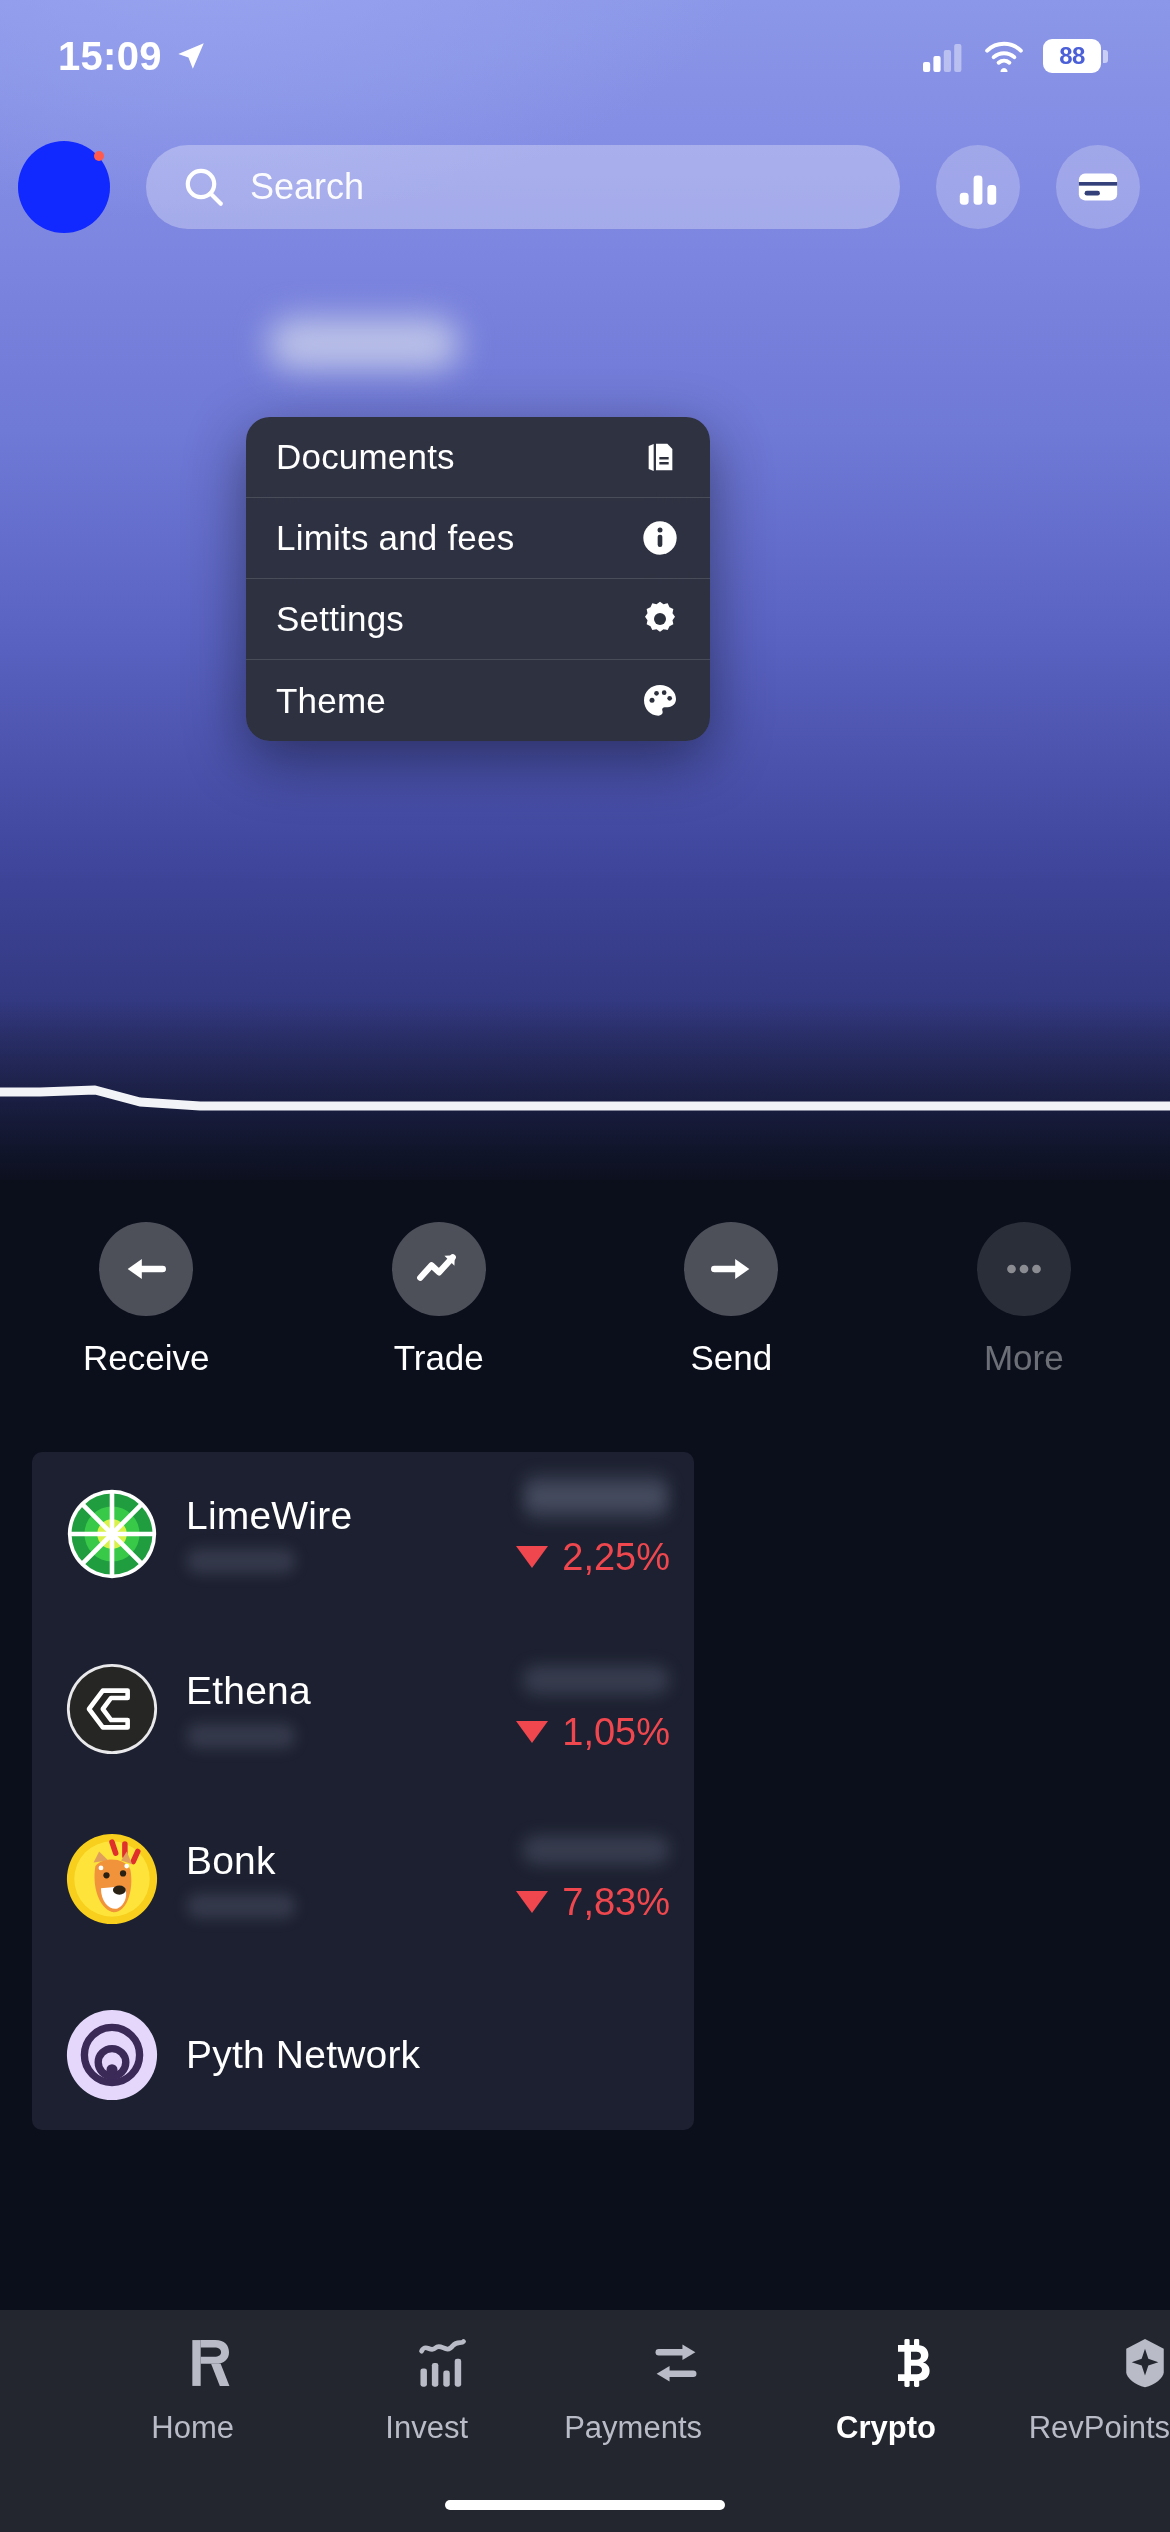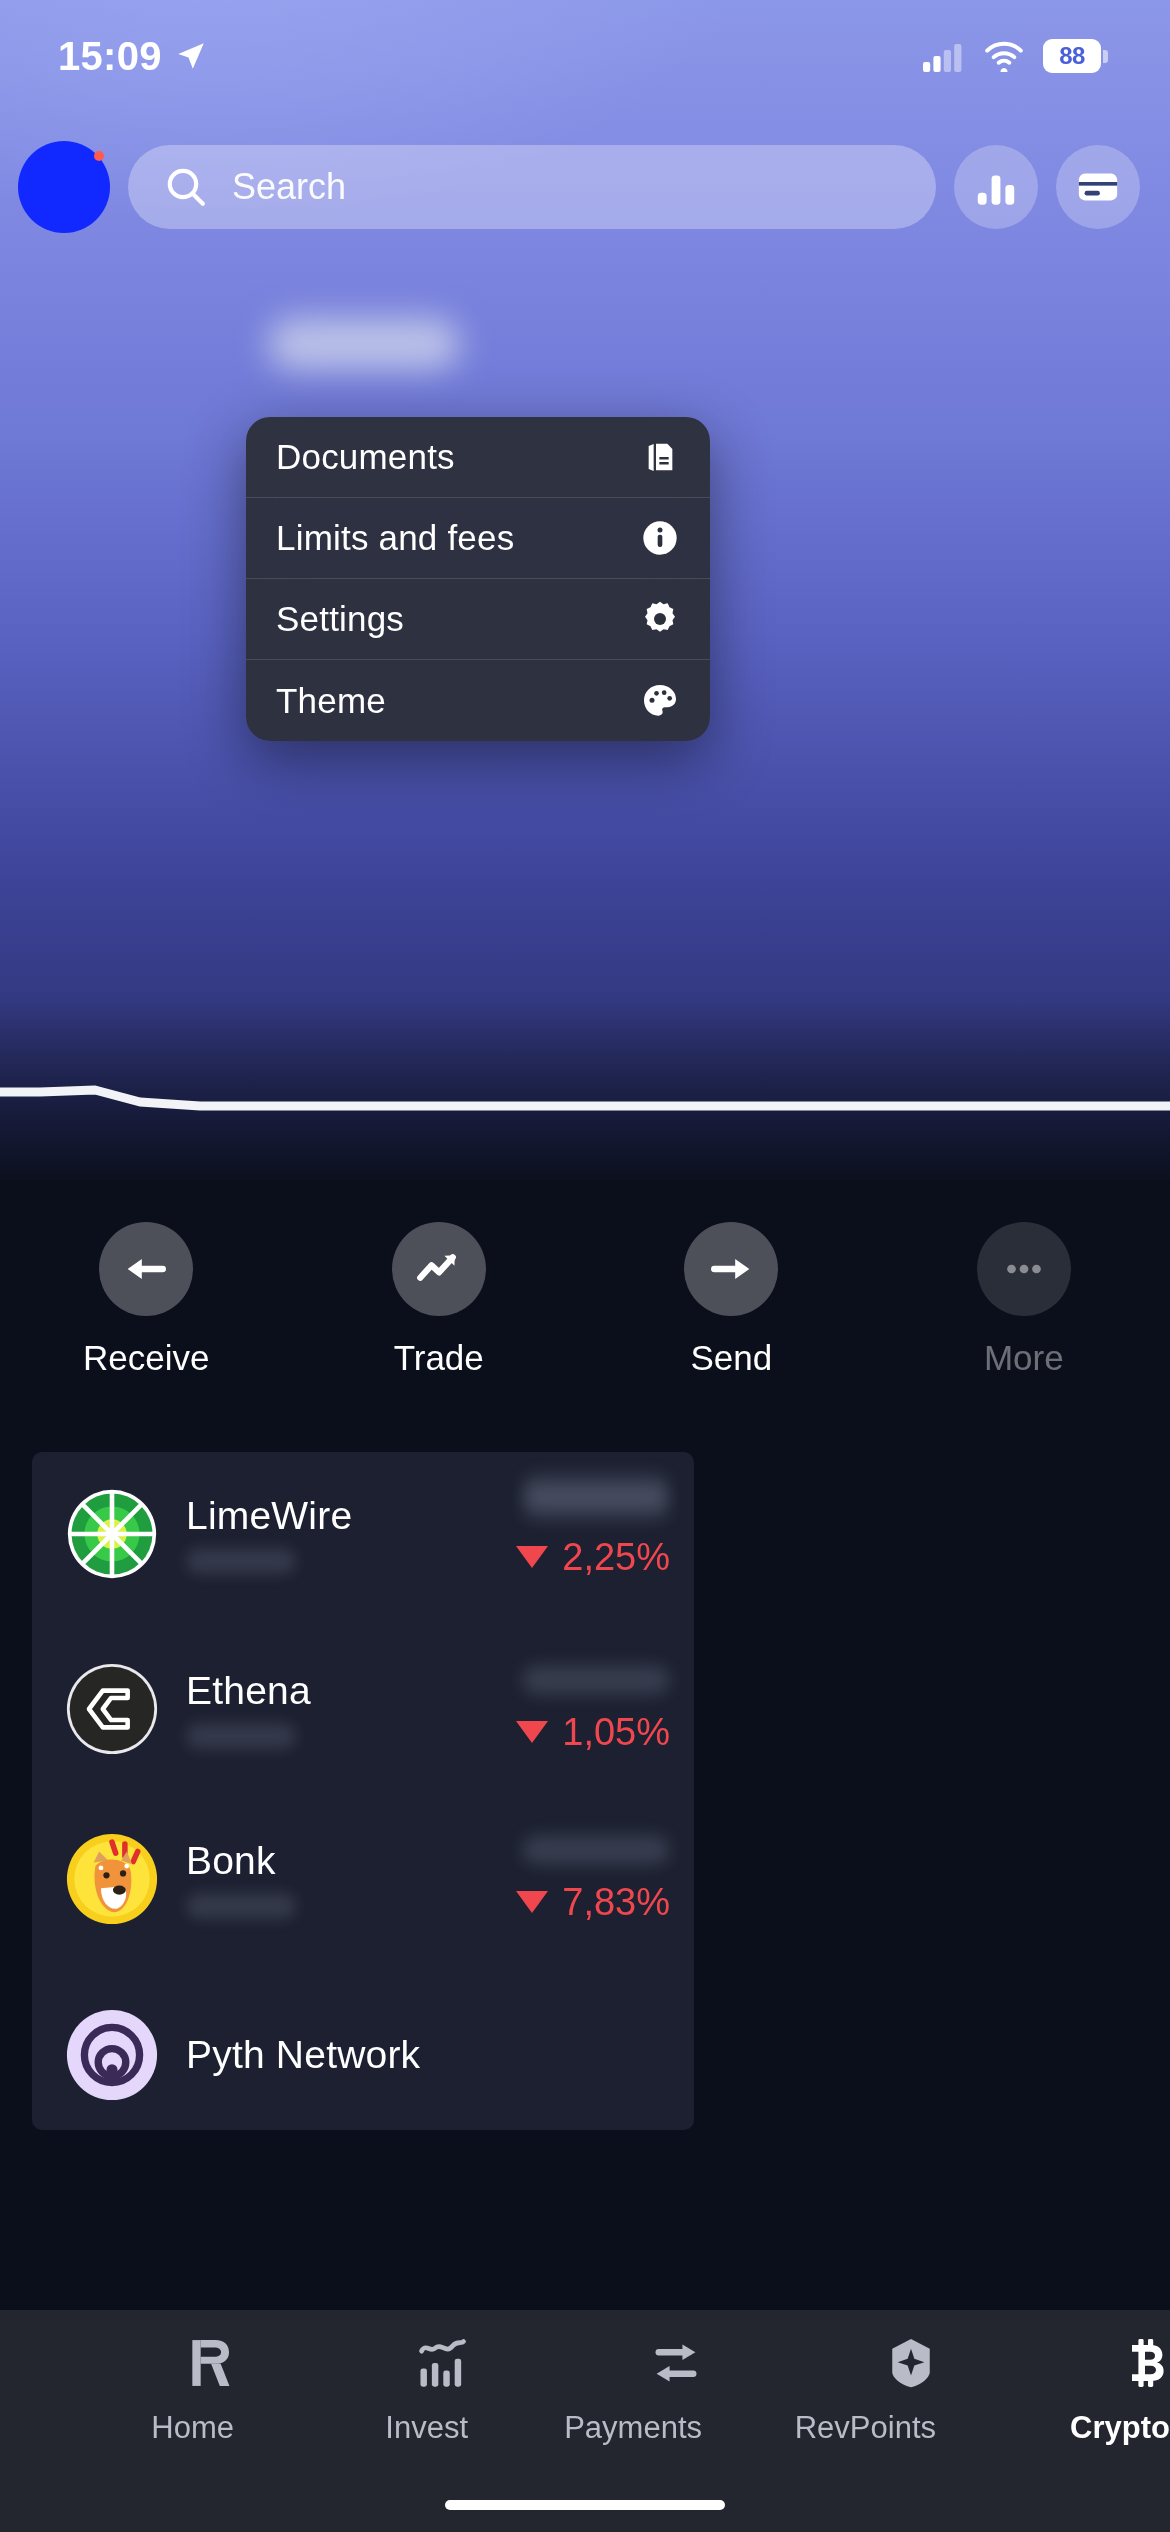--- a/index.html
+++ b/index.html
@@ -63,21 +63,21 @@
   .batt-body {
     width: 58px; height: 34px; background: #fff; border-radius: 9px;
     display: flex; align-items: center; justify-content: center;
   }
   .batt-num { color: #4a5fd8; font-size: 24px; font-weight: 700; letter-spacing: -0.5px; }
   .batt-tip { width: 5px; height: 13px; background: rgba(255,255,255,0.55); border-radius: 0 3px 3px 0; margin-left: 2px;}
 
   
   .header {
     position: absolute; top: 132px; left: 0; right: 0; height: 110px;
-    display: flex; align-items: center; padding: 0 30px 0 18px; gap: 18px;
+    display: flex; align-items: center; padding: 0 30px 0 18px; gap: 36px;
   }
   .avatar {
     width: 92px; height: 92px; border-radius: 50%;
     background: #1128ff;
     flex: 0 0 auto; position: relative;
   }
   .avatar::after {
     content:""; position:absolute; right: 6px; top: 10px;
     width: 10px; height: 10px; border-radius: 50%; background: #ff5a4d;
   }
@@ -491,41 +491,41 @@
         <svg width="52" height="56" viewBox="0 0 24 26">
           <line x1="4" y1="8" x2="17" y2="8" stroke="#b9bcc6" stroke-width="3" stroke-linecap="round"></line>
           <path d="M21 8 L15 4.4 L15 11.6 Z" fill="#b9bcc6"></path>
           <line x1="20" y1="18" x2="7" y2="18" stroke="#b9bcc6" stroke-width="3" stroke-linecap="round"></line>
           <path d="M3 18 L9 14.4 L9 21.6 Z" fill="#b9bcc6"></path>
         </svg>
       </span>
       <span class="nav-label">Payments</span>
     </div>
 
-    <div class="nav-item">
-      <span class="nav-icon">
-        <svg width="50" height="58" viewBox="0 0 24 26">
-          <path d="M12 1.5 L21 6.2 L21 17.4 C21 20 16.8 23.6 12 24.6 C7.2 23.6 3 20 3 17.4 L3 6.2 Z" fill="#b9bcc6"></path>
-          <path d="M12 6.2 L13.6 11 L18.4 12.6 L13.6 14.2 L12 19 L10.4 14.2 L5.6 12.6 L10.4 11 Z" fill="#23262f"></path>
-        </svg>
-      </span>
-      <span class="nav-label">RevPoints</span>
-    </div>
-
     <div class="nav-item active">
       <span class="nav-icon">
         <svg width="48" height="58" viewBox="0 0 24 26">
           <g fill="#ffffff">
             <rect x="8.2" y="1" width="2.6" height="4" rx="0.7"></rect>
             <rect x="13" y="1" width="2.6" height="4" rx="0.7"></rect>
             <rect x="8.2" y="21" width="2.6" height="4" rx="0.7"></rect>
             <rect x="13" y="21" width="2.6" height="4" rx="0.7"></rect>
             <path d="M5 4 L14.4 4 C18.2 4 20.2 6.1 20.2 8.9 C20.2 11 19.1 12.3 17.5 12.8 C19.5 13.3 20.8 14.8 20.8 17 C20.8 20 18.6 22 14.6 22 L5 22 L5 18.6 L8.2 18.6 L8.2 7.4 L5 7.4 Z M11.5 7.4 L11.5 11.4 L14.1 11.4 C15.6 11.4 16.5 10.7 16.5 9.4 C16.5 8.1 15.6 7.4 14.1 7.4 Z M11.5 14.4 L11.5 18.6 L14.4 18.6 C16 18.6 17 17.8 17 16.5 C17 15.2 16 14.4 14.4 14.4 Z"></path>
           </g>
         </svg>
       </span>
       <span class="nav-label">Crypto</span>
     </div>
 
+    <div class="nav-item">
+      <span class="nav-icon">
+        <svg width="50" height="58" viewBox="0 0 24 26">
+          <path d="M12 1.5 L21 6.2 L21 17.4 C21 20 16.8 23.6 12 24.6 C7.2 23.6 3 20 3 17.4 L3 6.2 Z" fill="#b9bcc6"></path>
+          <path d="M12 6.2 L13.6 11 L18.4 12.6 L13.6 14.2 L12 19 L10.4 14.2 L5.6 12.6 L10.4 11 Z" fill="#23262f"></path>
+        </svg>
+      </span>
+      <span class="nav-label">RevPoints</span>
+    </div>
+
     <div class="home-indicator"></div>
   </div>
 
 </div>
 
 </body></html>

